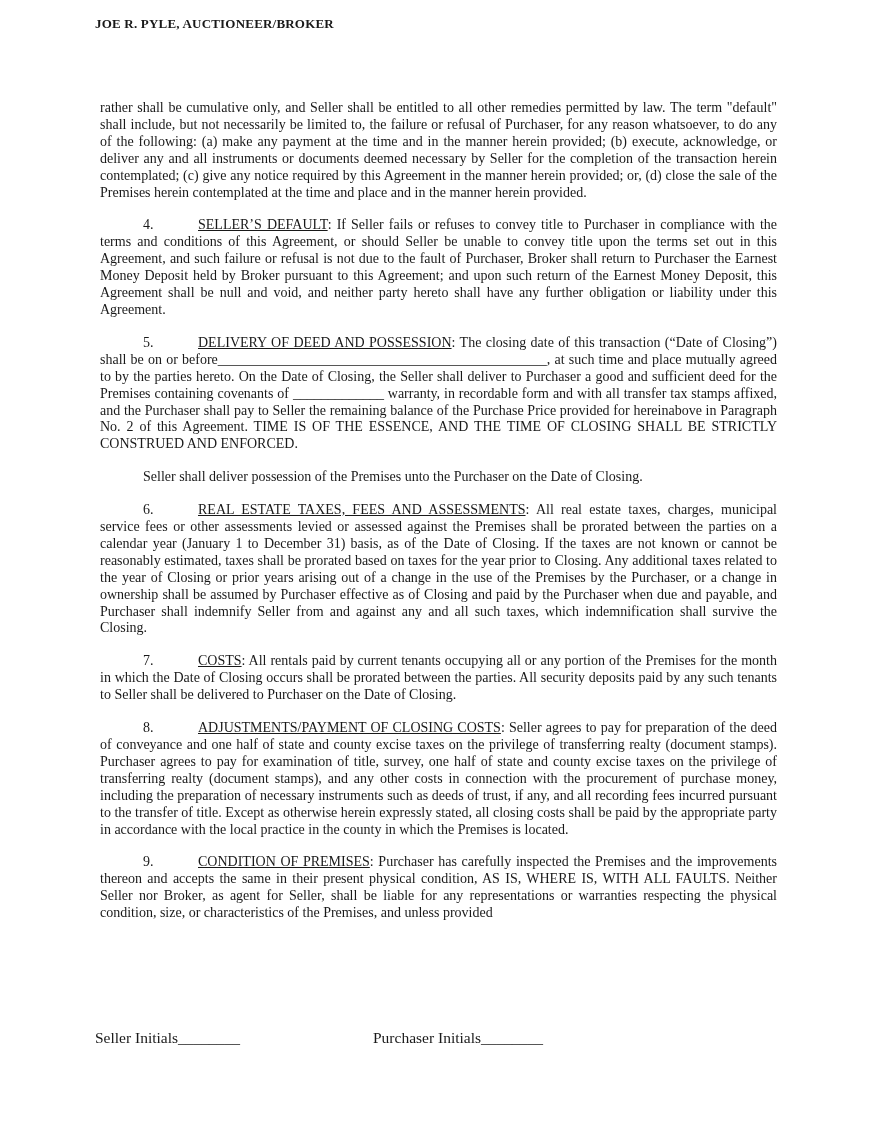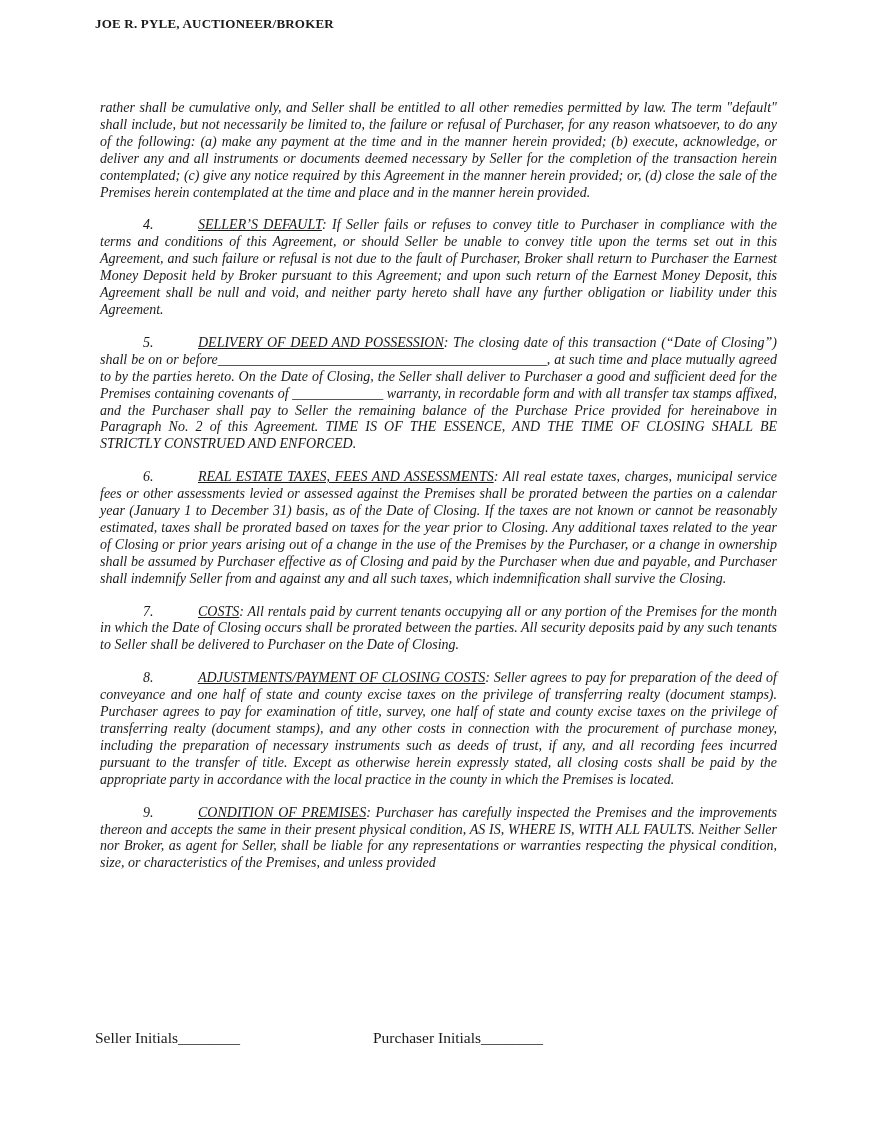--- a/index.html
+++ b/index.html
@@ -24,21 +24,21 @@
   }
   .content {
     position: absolute;
     left: 100px;
     top: 100px;
     width: 677px;
     font-size: 14px;
     line-height: 16.9px;
     text-align: justify;
   }
-  .para { margin-bottom: 16px; font-style: italic; }
+  .para { margin-bottom: 16px; }
   .para.numbered { text-indent: 43px; }
   .pnum {
     display: inline-block;
     width: 55px;
     text-indent: 0;
   }
   .phead { text-decoration: underline; }
   .possession { text-indent: 43px; margin-bottom: 16px; }
   .footer-line {
     position: absolute;
@@ -57,20 +57,21 @@
   <div class="doc-header">JOE R. PYLE, AUCTIONEER/BROKER</div>
 
   <div class="content">
 
     <p class="para"><span>rather shall be cumulative only, and Seller shall be entitled to all other remedies permitted by law. The term "default" shall include, but not necessarily be limited to, the failure or refusal of Purchaser, for any reason whatsoever, to do any of the following: (a) make any payment at the time and in the manner herein provided; (b) execute, acknowledge, or deliver any and all instruments or documents deemed necessary by Seller for the completion of the transaction herein contemplated; (c) give any notice required by this Agreement in the manner herein provided; or, (d) close the sale of the Premises herein contemplated at the time and place and in the manner herein provided.</span></p>
 
     <p class="para numbered"><span class="pnum">4.</span><span class="phead">SELLER’S DEFAULT</span><span>: If Seller fails or refuses to convey title to Purchaser in compliance with the terms and conditions of this Agreement, or should Seller be unable to convey title upon the terms set out in this Agreement, and such failure or refusal is not due to the fault of Purchaser, Broker shall return to Purchaser the Earnest Money Deposit held by Broker pursuant to this Agreement; and upon such return of the Earnest Money Deposit, this Agreement shall be null and void, and neither party hereto shall have any further obligation or liability under this Agreement.</span></p>
 
     <p class="para numbered"><span class="pnum">5.</span><span class="phead">DELIVERY OF DEED AND POSSESSION</span><span>: The closing date of this transaction (“Date of Closing”) shall be on or before_______________________________________________, at such time and place mutually agreed to by the parties hereto. On the Date of Closing, the Seller shall deliver to Purchaser a good and sufficient deed for the Premises containing covenants of _____________ warranty, in recordable form and with all transfer tax stamps affixed, and the Purchaser shall pay to Seller the remaining balance of the Purchase Price provided for hereinabove in Paragraph No. 2 of this Agreement. TIME IS OF THE ESSENCE, AND THE TIME OF CLOSING SHALL BE STRICTLY CONSTRUED AND ENFORCED.</span></p>
 
+    <p class="possession"><span>Seller shall deliver possession of the Premises unto the Purchaser on the Date of Closing.</span></p>
 
     <p class="para numbered"><span class="pnum">6.</span><span class="phead">REAL ESTATE TAXES, FEES AND ASSESSMENTS</span><span>: All real estate taxes, charges, municipal service fees or other assessments levied or assessed against the Premises shall be prorated between the parties on a calendar year (January 1 to December 31) basis, as of the Date of Closing. If the taxes are not known or cannot be reasonably estimated, taxes shall be prorated based on taxes for the year prior to Closing. Any additional taxes related to the year of Closing or prior years arising out of a change in the use of the Premises by the Purchaser, or a change in ownership shall be assumed by Purchaser effective as of Closing and paid by the Purchaser when due and payable, and Purchaser shall indemnify Seller from and against any and all such taxes, which indemnification shall survive the Closing.</span></p>
 
     <p class="para numbered"><span class="pnum">7.</span><span class="phead">COSTS</span><span>: All rentals paid by current tenants occupying all or any portion of the Premises for the month in which the Date of Closing occurs shall be prorated between the parties. All security deposits paid by any such tenants to Seller shall be delivered to Purchaser on the Date of Closing.</span></p>
 
     <p class="para numbered"><span class="pnum">8.</span><span class="phead">ADJUSTMENTS/PAYMENT OF CLOSING COSTS</span><span>: Seller agrees to pay for preparation of the deed of conveyance and one half of state and county excise taxes on the privilege of transferring realty (document stamps). Purchaser agrees to pay for examination of title, survey, one half of state and county excise taxes on the privilege of transferring realty (document stamps), and any other costs in connection with the procurement of purchase money, including the preparation of necessary instruments such as deeds of trust, if any, and all recording fees incurred pursuant to the transfer of title. Except as otherwise herein expressly stated, all closing costs shall be paid by the appropriate party in accordance with the local practice in the county in which the Premises is located.</span></p>
 
     <p class="para numbered"><span class="pnum">9.</span><span class="phead">CONDITION OF PREMISES</span><span>: Purchaser has carefully inspected the Premises and the improvements thereon and accepts the same in their present physical condition, AS IS, WHERE IS, WITH ALL FAULTS. Neither Seller nor Broker, as agent for Seller, shall be liable for any representations or warranties respecting the physical condition, size, or characteristics of the Premises, and unless provided</span></p>
 
   </div>

